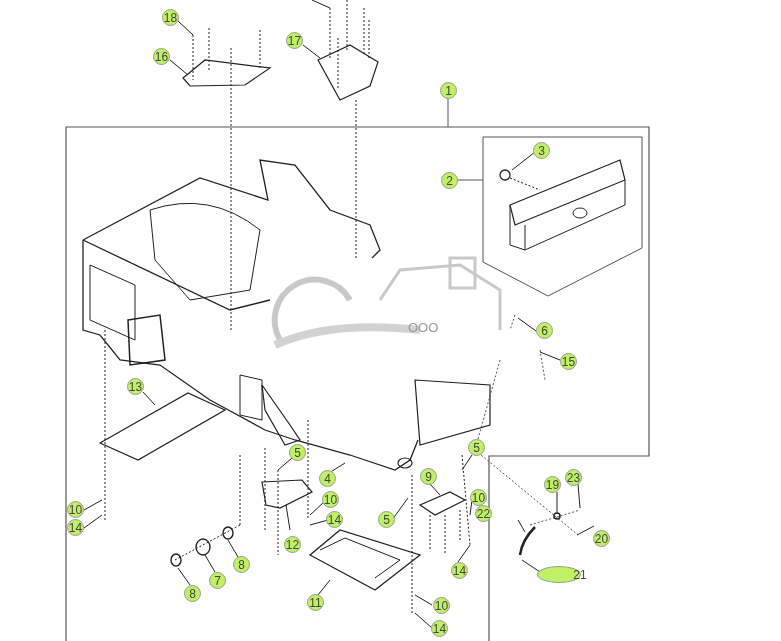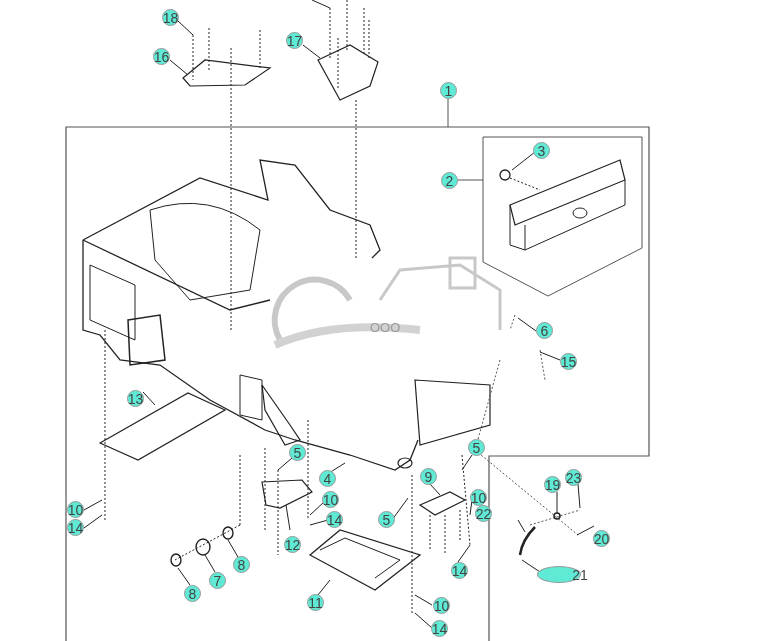--- a/index.html
+++ b/index.html
@@ -1,20 +1,20 @@
 <!DOCTYPE html>
 <html><head>
 <meta charset="utf-8">
 <style>
   html, body { margin: 0; padding: 0; background: #ffffff; }
   body { width: 781px; height: 641px; overflow: hidden; position: relative; font-family: "Liberation Sans", sans-serif; }
   #stage { position: absolute; left: 0; top: 0; width: 781px; height: 641px; }
-  .callout { position: absolute; width: 17px; height: 17px; border-radius: 50%; background: #5eead4; border: 1px solid #9a9a9a; box-sizing: border-box; font-size: 14px; color: #444; display: flex; align-items: center; justify-content: center; font-family: "Liberation Sans", sans-serif; }
+  .callout { position: absolute; width: 17px; height: 17px; border-radius: 50%; background: #bef264; border: 1px solid #9a9a9a; box-sizing: border-box; font-size: 12px; color: #444; display: flex; align-items: center; justify-content: center; font-family: "Liberation Sans", sans-serif; }
   .wm-text { position: absolute; left: 305px; top: 338px; font-family: "Liberation Serif", serif; font-size: 30px; color: #9a9a9a; letter-spacing: 0px; font-weight: bold; }
-  .wm-ooo { position: absolute; left: 370px; top: 320px; font-family: "Liberation Sans", sans-serif; font-size: 13px; color: #9a9a9a; }
+  .wm-ooo { position: absolute; left: 408px; top: 320px; font-family: "Liberation Sans", sans-serif; font-size: 13px; color: #9a9a9a; }
 </style>
 </head>
 <body>
 
 <div id="stage">
   <svg width="781" height="641" viewBox="0 0 781 641" xmlns="http://www.w3.org/2000/svg">
     <g fill="none" stroke="#222" stroke-width="1">
 
       <path d="M66 641 L66 127 L649 127 L649 456 L489 456 L489 641" stroke="#555" stroke-width="1.2"></path>
       <line x1="448" y1="98" x2="448" y2="127" stroke="#555"></line>
@@ -140,21 +140,21 @@
 
   <div id="callouts">
       <div class="callout" style="left: 162px; top: 9px;">18</div>
       <div class="callout" style="left: 153px; top: 48px;">16</div>
       <div class="callout" style="left: 286px; top: 32px;">17</div>
       <div class="callout" style="left: 440px; top: 82px;">1</div>
       <div class="callout" style="left: 441px; top: 172px;">2</div>
       <div class="callout" style="left: 533px; top: 142px;">3</div>
       <div class="callout" style="left: 536px; top: 322px;">6</div>
       <div class="callout" style="left: 560px; top: 353px;">15</div>
-      <div class="callout" style="left: 127px; top: 390px; text-align: right;">13</div>
+      <div class="callout" style="left: 127px; top: 378px; text-align: right;">13</div>
       <div class="callout" style="left: 289px; top: 444px;">5</div>
       <div class="callout" style="left: 319px; top: 470px;">4</div>
       <div class="callout" style="left: 468px; top: 439px;">5</div>
       <div class="callout" style="left: 420px; top: 468px;">9</div>
       <div class="callout" style="left: 67px; top: 501px;">10</div>
       <div class="callout" style="left: 67px; top: 519px;">14</div>
       <div class="callout" style="left: 322px; top: 491px;">10</div>
       <div class="callout" style="left: 326px; top: 511px;">14</div>
       <div class="callout" style="left: 470px; top: 489px;">10</div>
       <div class="callout" style="left: 378px; top: 511px;">5</div>

